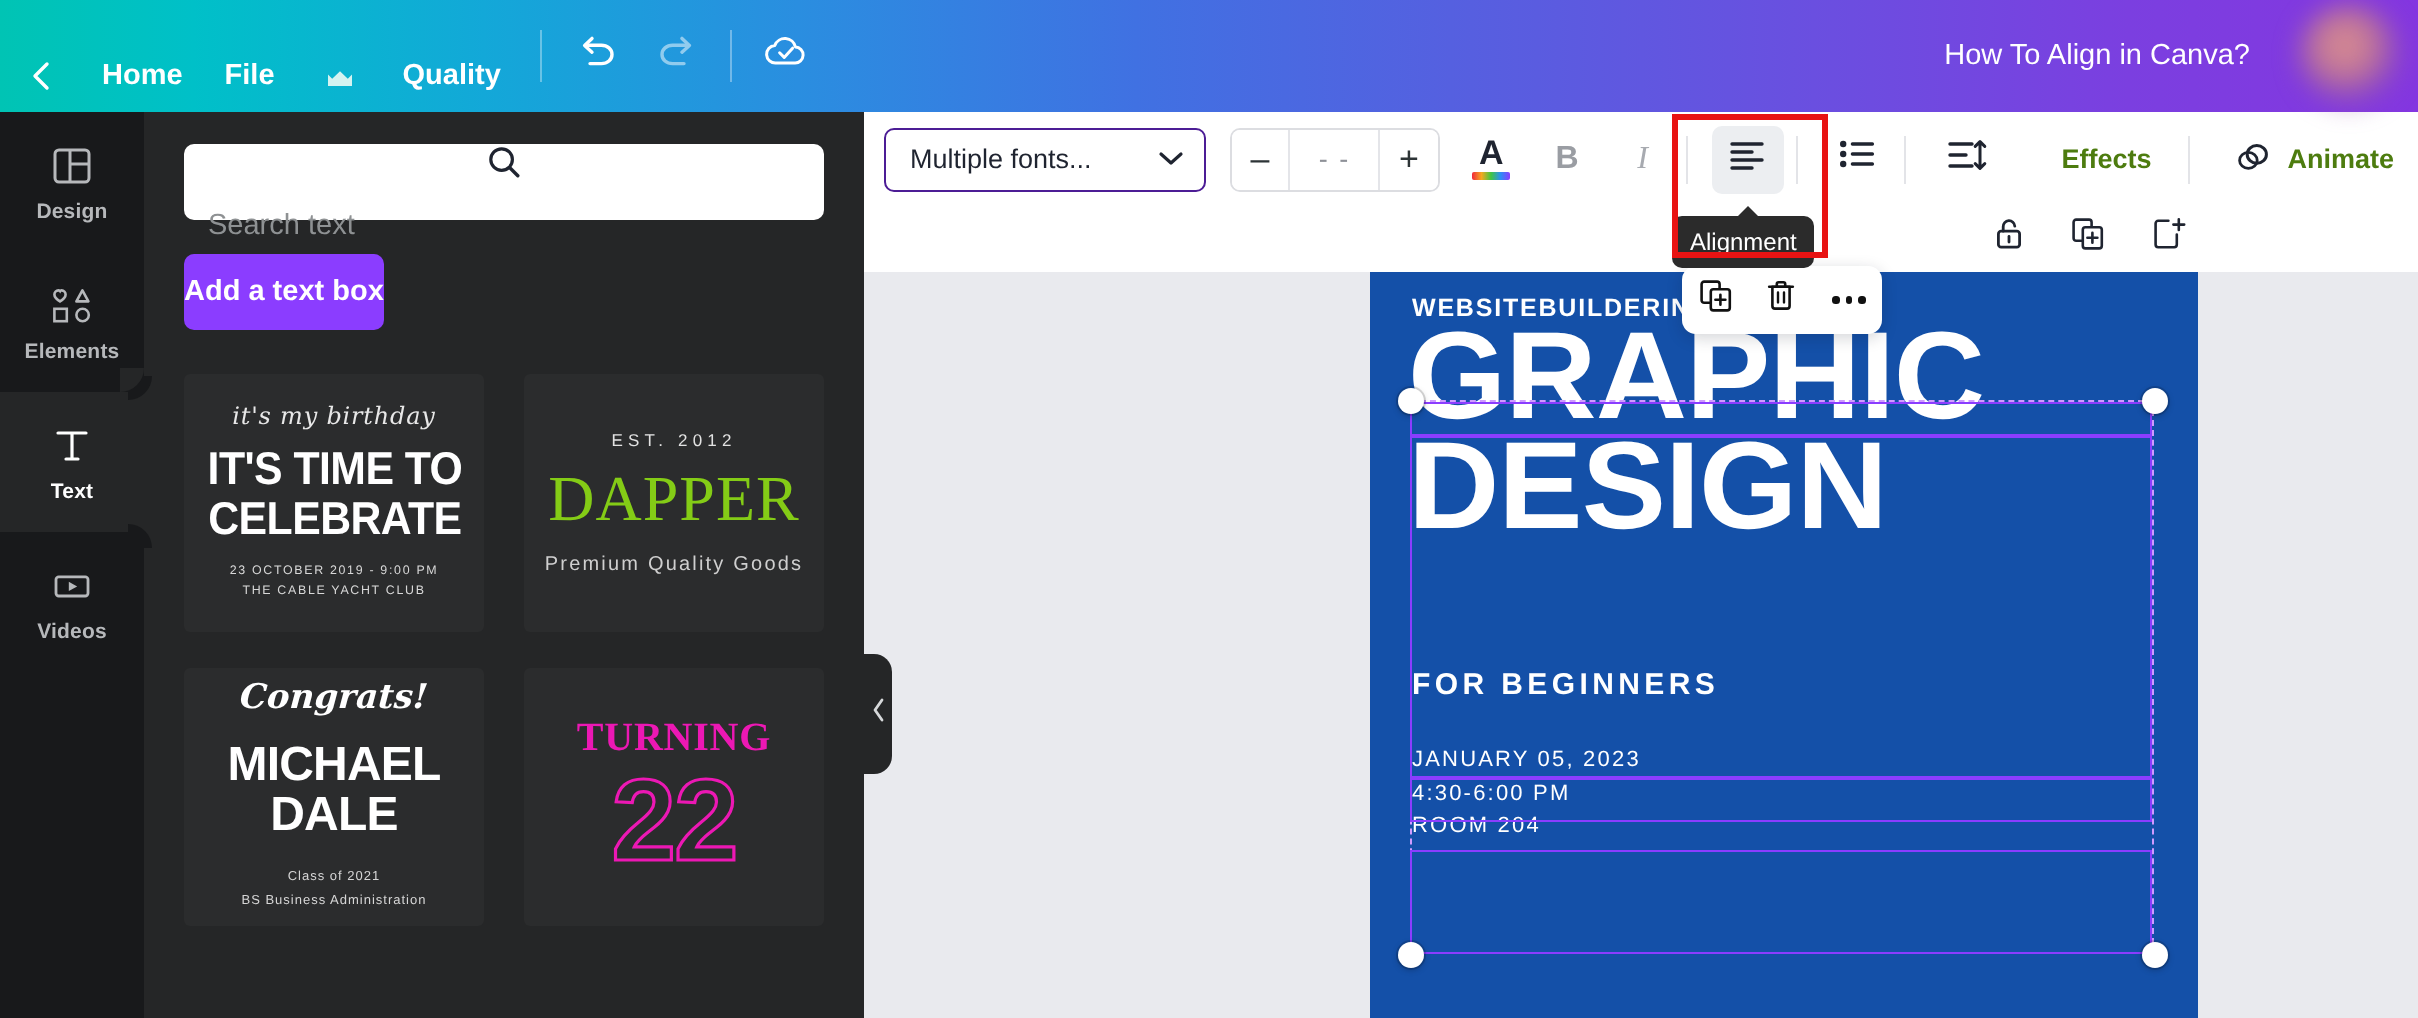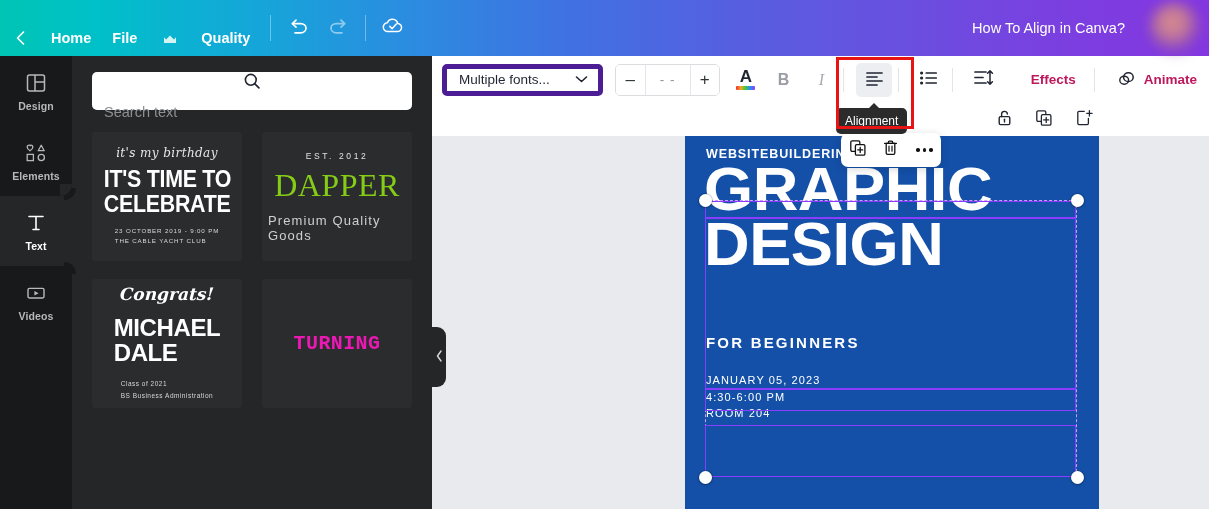--- a/index.html
+++ b/index.html
@@ -125,33 +125,33 @@
   .thumbs {
     margin: 22px 20px 0 20px;
     display: grid; grid-template-columns: 1fr 1fr;
     gap: 18px 20px;
   }
   .thumb {
     height: 129px; background: #2b2c2d;
     border-radius: 3px; cursor: pointer;
     display: flex; flex-direction: column;
     align-items: center; justify-content: center;
-    overflow: hidden; 
+    overflow: hidden; text-align: center;
     color: #fff; padding: 6px;
   }
   .t1-script { font-family: "DejaVu Serif", serif; font-style: italic; font-size: 12px; color: #e8e8e8; letter-spacing: .4px; }
   .t1-big { font-family: "Liberation Sans Narrow","Liberation Sans",sans-serif; font-weight: bold; font-size: 23px; letter-spacing: -.3px; line-height: 1.08; transform: scaleX(.93); margin-top: 7px; }
   .t1-small { font-size: 6.2px; letter-spacing: .85px; color: #d8d8d8; margin-top: 9px; line-height: 1.7; }
   .t2-est { font-size: 8.5px; letter-spacing: 2.6px; color: #e2e2e2; }
   .t2-big { font-family: "Liberation Serif", serif; font-size: 32px; letter-spacing: .5px; margin-top: 6px; color: #84cc16; }
-  .t2-sub { font-size: 13px; letter-spacing: 1.1px; color: #cfcfcf; margin-top: 9px; }
+  .t2-sub { font-size: 10px; letter-spacing: 1.1px; color: #cfcfcf; margin-top: 9px; }
   .t3-script { font-family: "DejaVu Serif", serif; font-style: italic; font-weight: bold; font-size: 17px; color: #fff; transform: skewX(-4deg); }
   .t3-big { font-family: "Liberation Sans", sans-serif; font-weight: bold; font-size: 24px; line-height: 1.02; letter-spacing: -.4px; margin-top: 12px; }
   .t3-small { font-size: 6.5px; letter-spacing: .5px; color: #d6d6d6; margin-top: 13px; line-height: 1.9; }
-  .t4-top { font-family: Liberation Mono, monospace; font-weight: bold; font-size: 20px; letter-spacing: .4px; color: #ec18b4; }
+  .t4-top { font-family: Liberation Serif, serif; font-weight: bold; font-size: 20px; letter-spacing: .4px; color: #ec18b4; }
   .t4-num {
     font-family: "Liberation Sans", sans-serif; font-weight: bold;
     font-size: 58px; line-height: .95; margin-top: 2px;
     color: transparent;
     -webkit-text-stroke: 1.6px #ec18b4;
     letter-spacing: -1px;
   }
 
   
   .collapse {
@@ -167,21 +167,21 @@
   .toolbar {
     position: absolute; top: 56px; left: 432px;
     width: 777px; height: 47px;
     background: #fff;
     display: flex; align-items: center;
     gap: 0; padding-left: 10px;
     z-index: 28;
   }
   .font-select {
     width: 170px; height: 32px;
-    border: 5px solid #4c1d95; border-radius: 5px;
+    border: 1px solid #4c1d95; border-radius: 5px;
     display: flex; align-items: center; justify-content: space-between;
     padding: 0 10px 0 12px; cursor: pointer;
     font-size: 13.5px; color: #1f2430;
   }
   .size-group {
     display: flex; align-items: center;
     height: 32px; margin-left: 12px;
     border: 1px solid #dcdde1; border-radius: 5px;
     overflow: hidden;
   }
@@ -202,21 +202,21 @@
   .tb-icon {
     width: 34px; height: 34px; margin-left: 6px;
     display: flex; align-items: center; justify-content: center;
     border-radius: 5px; cursor: pointer; position: relative;
   }
   .tb-icon.wide { width: 38px; }
   .tb-sep { width: 1px; height: 24px; background: #e3e4e8; margin: 0 6px; }
   .tb-text {
     height: 34px; padding: 0 12px; margin-left: 4px;
     display: flex; align-items: center; border-radius: 5px;
-    font-size: 13.5px; font-weight: bold; color: #be185d; cursor: pointer;
+    font-size: 13.5px; font-weight: bold; color: #4d7c0f; cursor: pointer;
   }
   .tb-animate { display: flex; align-items: center; gap: 7px; }
   .letterA { font-size: 17px; font-weight: bold; color: #1f2430; line-height: .9; }
   .colorbar { width: 19px; height: 4px; border-radius: 1px;
     background: linear-gradient(90deg,#f1283c,#f6a81f,#3fc642,#2b8ef5,#8b3dff); }
   .bold-g { font-size: 16px; font-weight: bold; color: #9a9da3; }
   .ital-g { font-size: 16px; font-style: italic; font-family: "Liberation Serif", serif; color: #a7aab0; }
 
   
   .align-active { background: #eceef1; }
@@ -425,20 +425,21 @@
     <div class="search-wrap">
       <span>
         <svg width="18" height="18" viewBox="0 0 18 18" fill="none">
             <circle cx="7.8" cy="7.8" r="5.4" stroke="#1f2430" stroke-width="1.6"></circle>
             <path d="M11.9 11.9l4 4" stroke="#1f2430" stroke-width="1.7" stroke-linecap="round"></path>
           </svg>
       </span>
       <input class="search-input" type="text" placeholder="Search text" style="">
     </div>
 
+    <button class="addbox">Add a text box</button>
 
     <div class="thumbs">
 
       <div class="thumb">
         <div class="t1-script">it's my birthday</div>
         <div class="t1-big" style="white-space:pre-line">IT'S TIME TO
 CELEBRATE</div>
         <div class="t1-small" style="white-space:pre-line">23 OCTOBER 2019  -  9:00 PM
 THE CABLE YACHT CLUB</div>
       </div>
@@ -452,20 +453,21 @@
       <div class="thumb">
         <div class="t3-script">Congrats!</div>
         <div class="t3-big" style="white-space:pre-line">MICHAEL
 DALE</div>
         <div class="t3-small" style="white-space:pre-line">Class of 2021
 BS Business Administration</div>
       </div>
 
       <div class="thumb">
         <div class="t4-top">TURNING</div>
+        <div class="t4-num">22</div>
       </div>
     </div>
   </div>
 
   <div class="collapse">
     <span>
       <svg width="7" height="12" viewBox="0 0 7 12" fill="none">
           <path d="M5 1L1.5 6 5 11" stroke="#d6d8da" stroke-width="1.4" stroke-linecap="round" stroke-linejoin="round"></path>
         </svg>
     </span>

